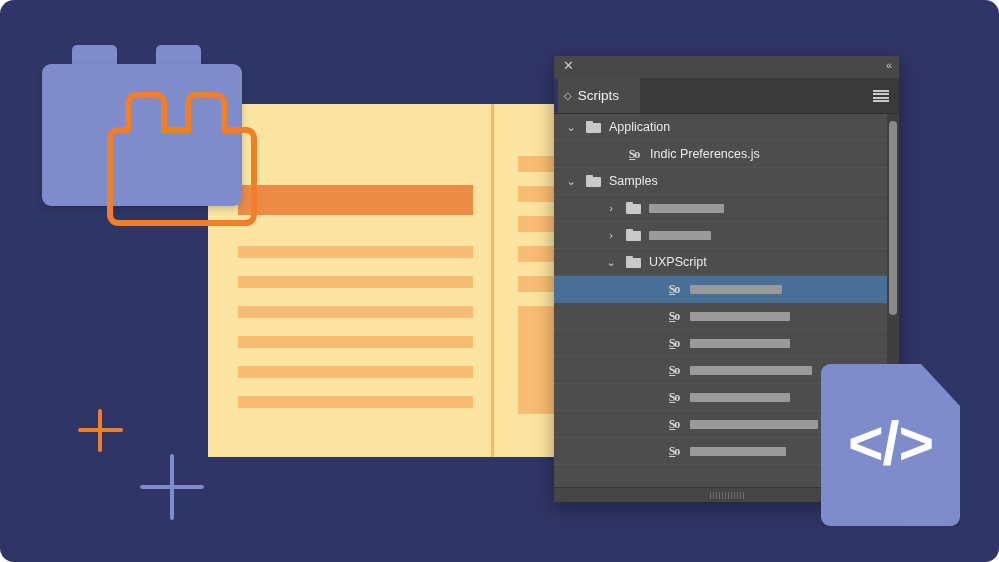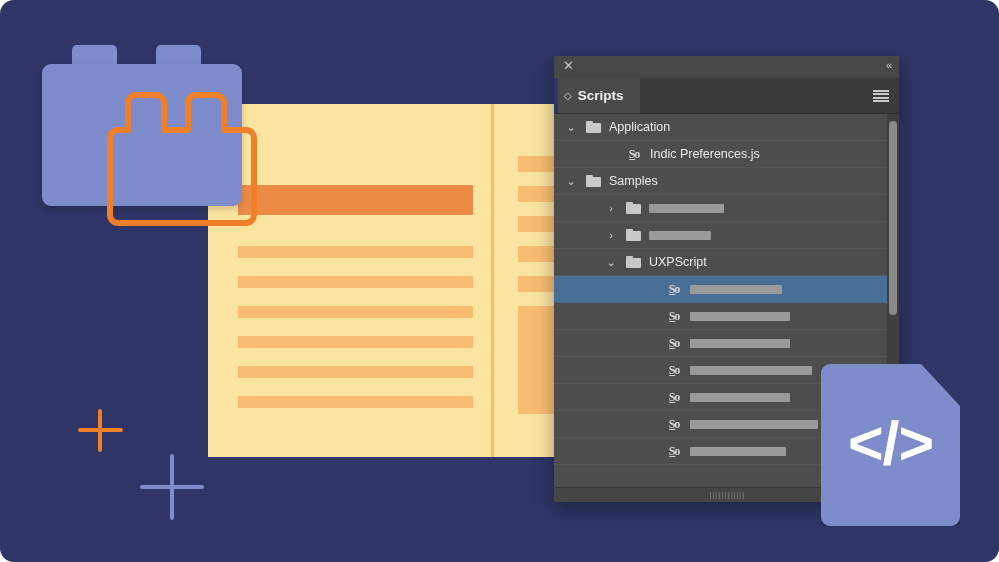--- a/index.html
+++ b/index.html
@@ -90,21 +90,21 @@
     position:absolute;left:0;top:0;height:35px;width:86px;
     background:#4a4a4a;
     display:flex;align-items:center;gap:6px;padding-left:10px;
     box-sizing:border-box;cursor:pointer;
   }
   #tab-scripts:before{
     content:"";position:absolute;left:0;top:0;width:4px;height:100%;
     background:#2f3566;
   }
   #tab-dot{color:#d4d4d4;font-size:10px;line-height:10px;}
-  #tab-label{color:#f0f0f0;font-size:13.5px;font-weight:700;}
+  #tab-label{color:#f0f0f0;font-size:13.5px;font-weight:400;}
   #panel-menu{
     position:absolute;right:10px;top:12px;width:16px;height:12px;cursor:pointer;
     display:flex;flex-direction:column;justify-content:space-between;
   }
   #panel-menu span{display:block;height:2px;background:#c9c9c9;}
 
   #tree{
     position:relative;flex:1 1 auto;background:#4d4d4d;overflow:hidden;
   }
   .row{

